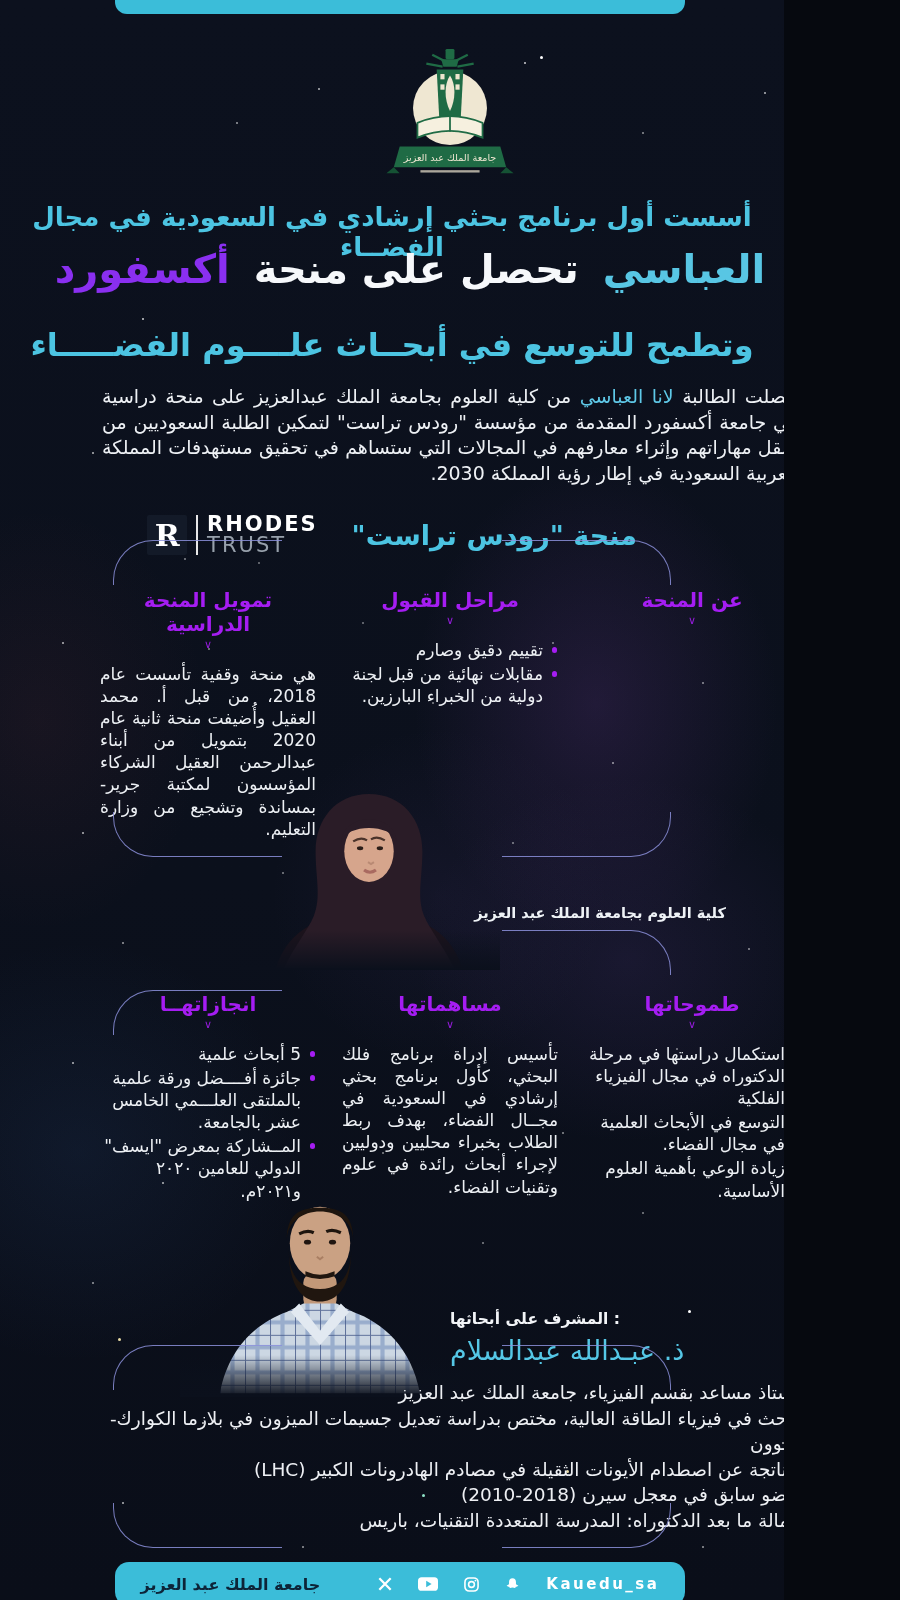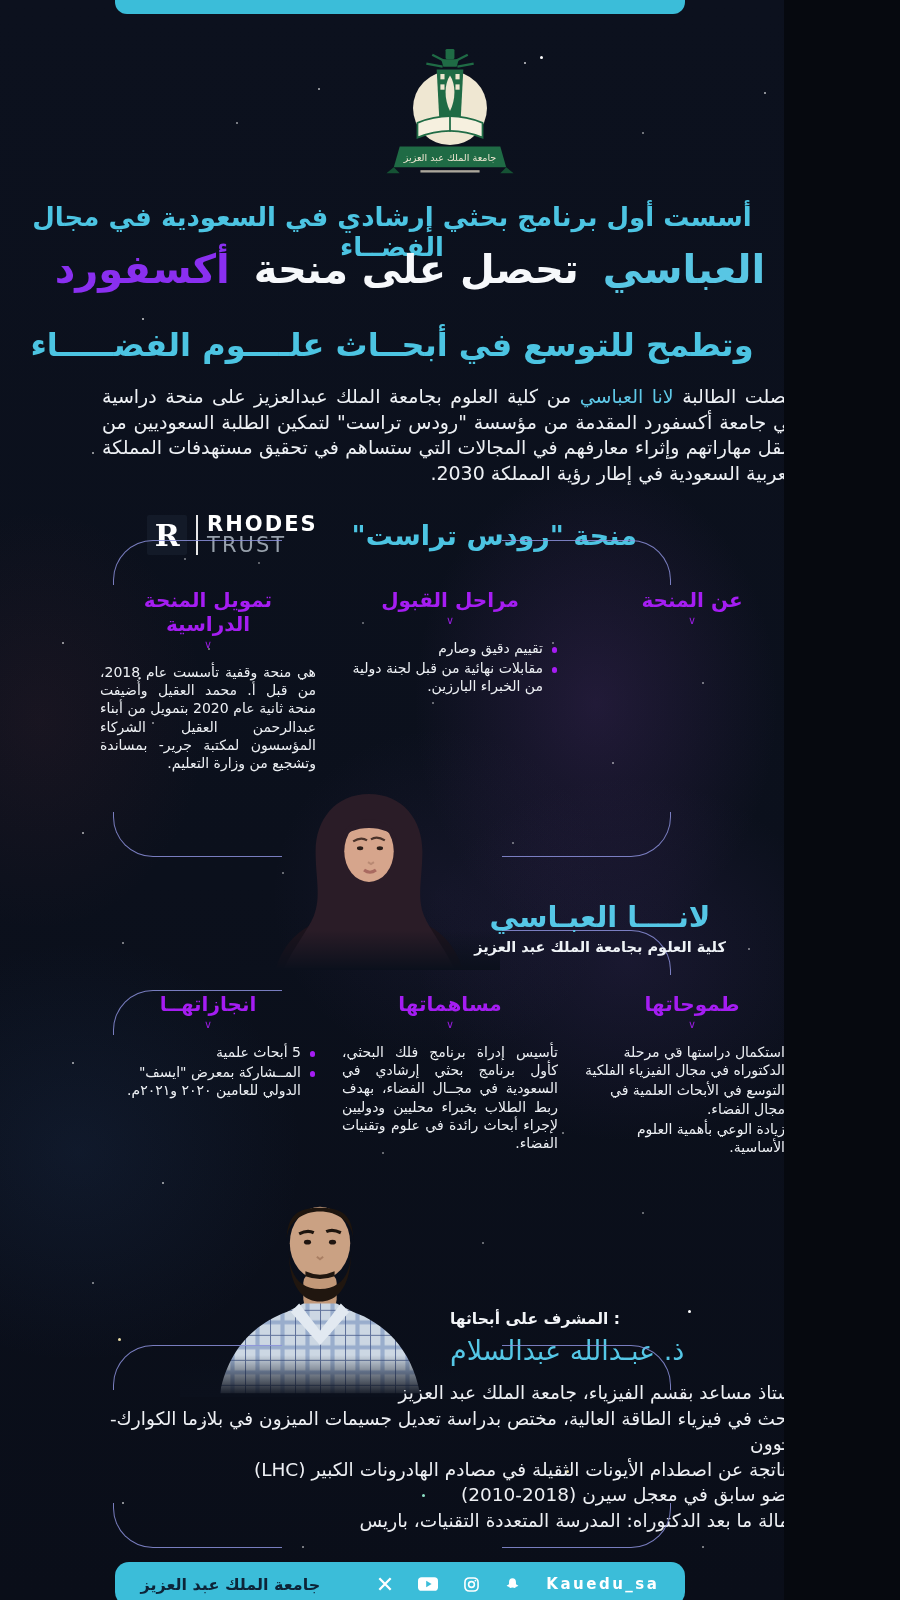--- a/index.html
+++ b/index.html
@@ -64,21 +64,21 @@
 
   .bk{position:absolute;width:168px;height:44px;border:0 solid rgba(140,145,220,.85);pointer-events:none;}
   .bk.tl{border-top-width:1.5px;border-left-width:1.5px;border-top-left-radius:40px;left:113px;}
   .bk.tr{border-top-width:1.5px;border-right-width:1.5px;border-top-right-radius:40px;right:113px;}
   .bk.bl{border-bottom-width:1.5px;border-left-width:1.5px;border-bottom-left-radius:40px;left:113px;}
   .bk.br{border-bottom-width:1.5px;border-right-width:1.5px;border-bottom-right-radius:40px;right:113px;}
 
   .cols{position:absolute;left:100px;width:700px;display:grid;grid-template-columns:repeat(3,1fr);gap:26px;direction:rtl;}
   .col-h{text-align:center;font-size:20px;font-weight:bold;color:#a51df2;}
   .chev{text-align:center;color:#a51df2;font-size:11px;line-height:1;margin-top:3px;opacity:.9;}
-  .col-b{margin-top:13px;font-size:14px;line-height:1.3;color:#edf0f4;text-align:right;}
+  .col-b{margin-top:13px;font-size:17px;line-height:1.3;color:#edf0f4;text-align:right;}
   .col-b.just{text-align:justify;}
   .col-b ul{list-style:none;margin:0;padding:0;}
   .col-b li{margin:0 0 2px 0;}
   .col-b li.b{position:relative;padding-right:15px;}
   .col-b li.b::before{content:"";position:absolute;right:1px;top:8px;width:5.5px;height:5.5px;border-radius:50%;background:#a51df2;}
 
   .photo{position:absolute;}
   .fade{position:absolute;background:linear-gradient(rgba(11,16,28,0),#0b101c);pointer-events:none;}
 
   .stu-name{position:absolute;left:420px;top:900px;width:360px;text-align:center;}
@@ -190,21 +190,20 @@
       <path d="M54.5,38.5 l1.5,1 l1.5,-1" stroke="#b98a74" stroke-width="1" fill="none"></path>
       <path d="M52.5,42.5 q3,2.2 6,0" stroke="#a96a60" stroke-width="1.6" fill="none"></path>
     </svg>
   </div>
   <div class="fade" style="left:240px;top:930px;width:260px;height:40px;"></div>
 
   <div class="bk tr" style="top:930px"></div>
   <div class="bk tl" style="top:990px"></div>
 
   <div class="stu-name">
-    <div class="n">لانــــا العبـاسي</div>
     <div class="s">كلية العلوم بجامعة الملك عبد العزيز</div>
   </div>
 
   <div class="cols" style="top:992px">
     <div>
       <div class="col-h">طموحاتها</div>
       <div class="chev">∨</div>
       <div class="col-b">
         <ul>
           <li class="b">استكمال دراستها في مرحلة الدكتوراه في مجال الفيزياء الفلكية</li>
@@ -217,20 +216,21 @@
       <div class="col-h">مساهماتها</div>
       <div class="chev">∨</div>
       <div class="col-b just">تأسيس إدراة برنامج فلك البحثي، كأول برنامج بحثي إرشادي في السعودية في مجــال الفضاء، بهدف ربط الطلاب بخبراء محليين ودوليين لإجراء أبحاث رائدة في علوم وتقنيات الفضاء.</div>
     </div>
     <div>
       <div class="col-h">انجازاتهــا</div>
       <div class="chev">∨</div>
       <div class="col-b">
         <ul>
           <li class="b">5 أبحاث علمية</li>
+          <li class="b">جائزة أفــــضل ورقة علمية بالملتقى العلـــمي الخامس عشر بالجامعة.</li>
           <li class="b">المــشاركة بمعرض "ايسف" الدولي للعامين ٢٠٢٠ و٢٠٢١م.</li>
         </ul>
       </div>
     </div>
   </div>
 
   <div class="photo" style="left:195px;top:1183px;width:250px;height:212px;">
     <svg width="250" height="212" viewBox="0 0 120 100">
       <defs>
         <pattern id="plaid" width="12" height="12" patternUnits="userSpaceOnUse">

